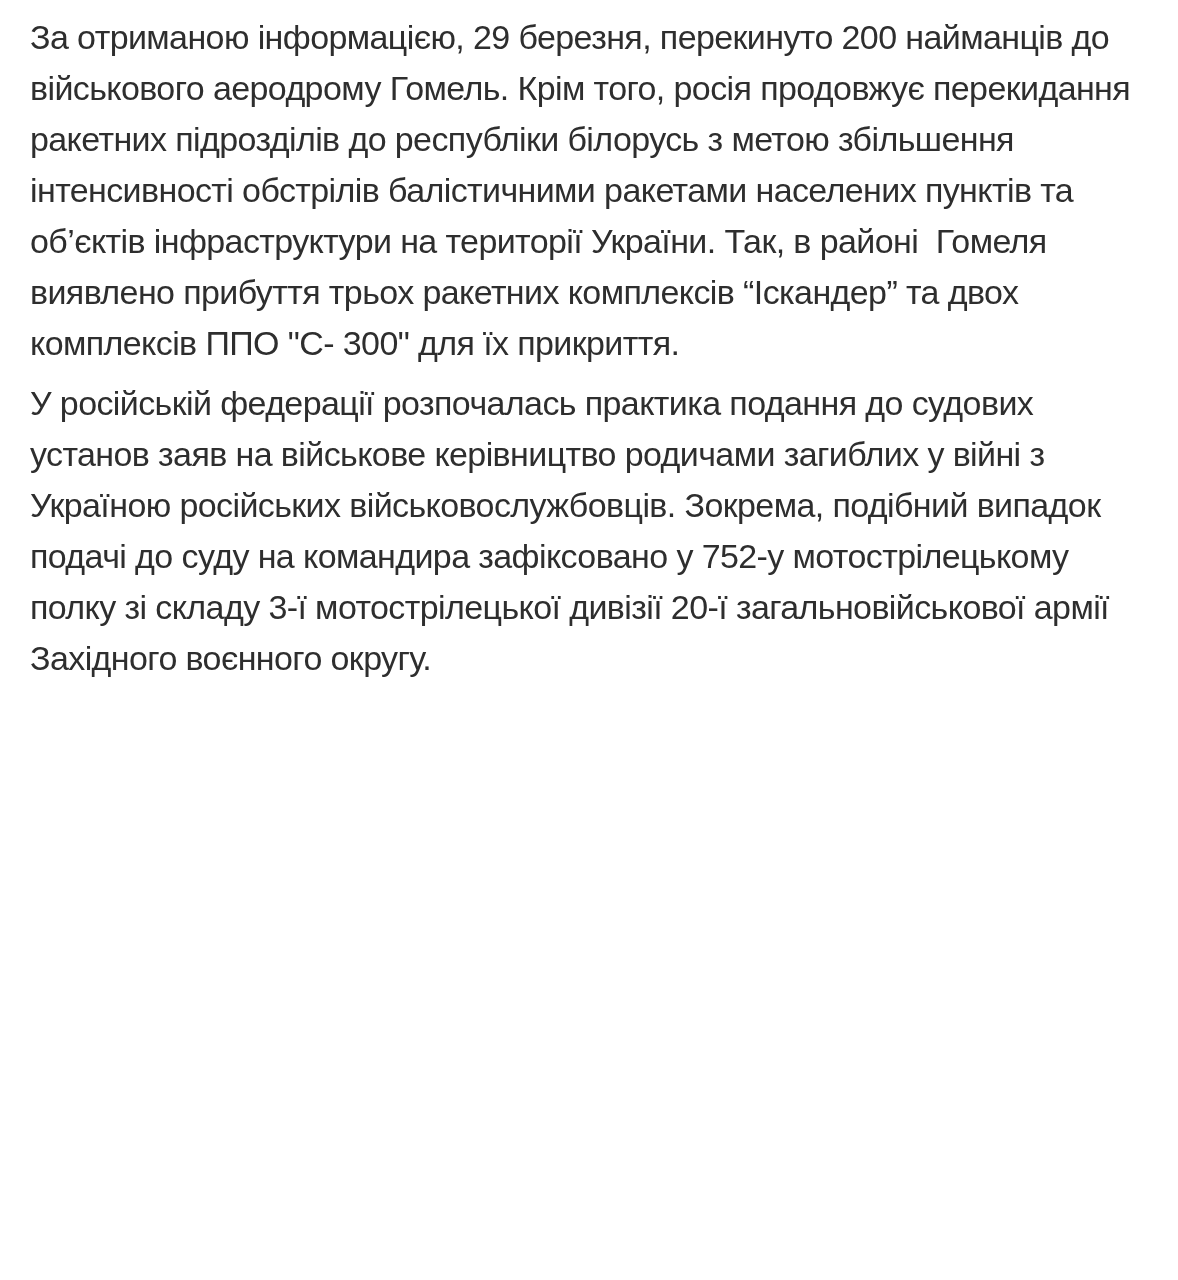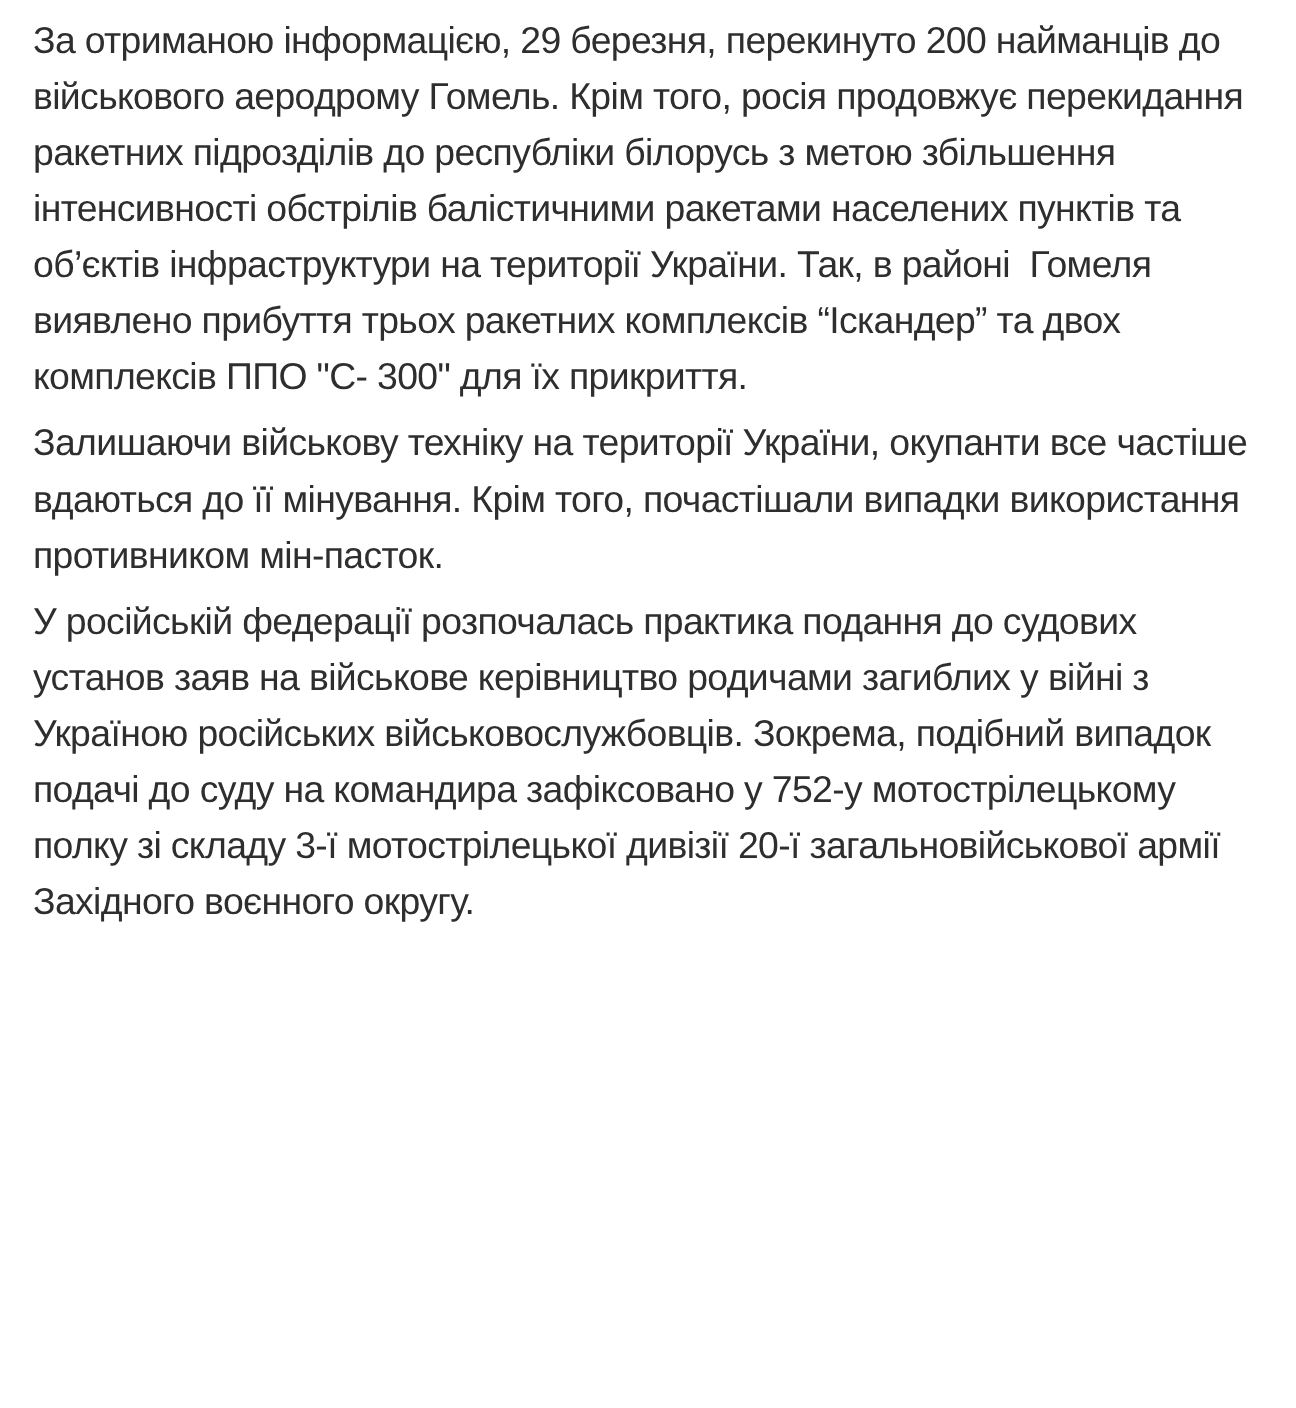--- a/index.html
+++ b/index.html
@@ -27,15 +27,14 @@
     margin: 0 0 9px 0;
     white-space: pre-wrap;
     text-align: left;
   }
 </style>
 </head>
 <body>
 
 <div class="document">
   <p class="paragraph">За отриманою інформацією, 29 березня, перекинуто 200 найманців до військового аеродрому Гомель. Крім того, росія продовжує перекидання ракетних підрозділів до республіки білорусь з метою збільшення інтенсивності обстрілів балістичними ракетами населених пунктів та об’єктів інфраструктури на території України. Так, в районі  Гомеля виявлено прибуття трьох ракетних комплексів “Іскандер” та двох комплексів ППО "С- 300" для їх прикриття.</p>
-  <p class="paragraph">Залишаючи військову техніку на території України, окупанти все частіше вдаються до її мінування. Крім того, почастішали випадки використання противником мін-пасток.</p>
   <p class="paragraph">У російській федерації розпочалась практика подання до судових установ заяв на військове керівництво родичами загиблих у війні з Україною російських військовослужбовців. Зокрема, подібний випадок подачі до суду на командира зафіксовано у 752-у мотострілецькому полку зі складу 3-ї мотострілецької дивізії 20-ї загальновійськової армії Західного воєнного округу.</p>
 </div>
 
 </body></html>

